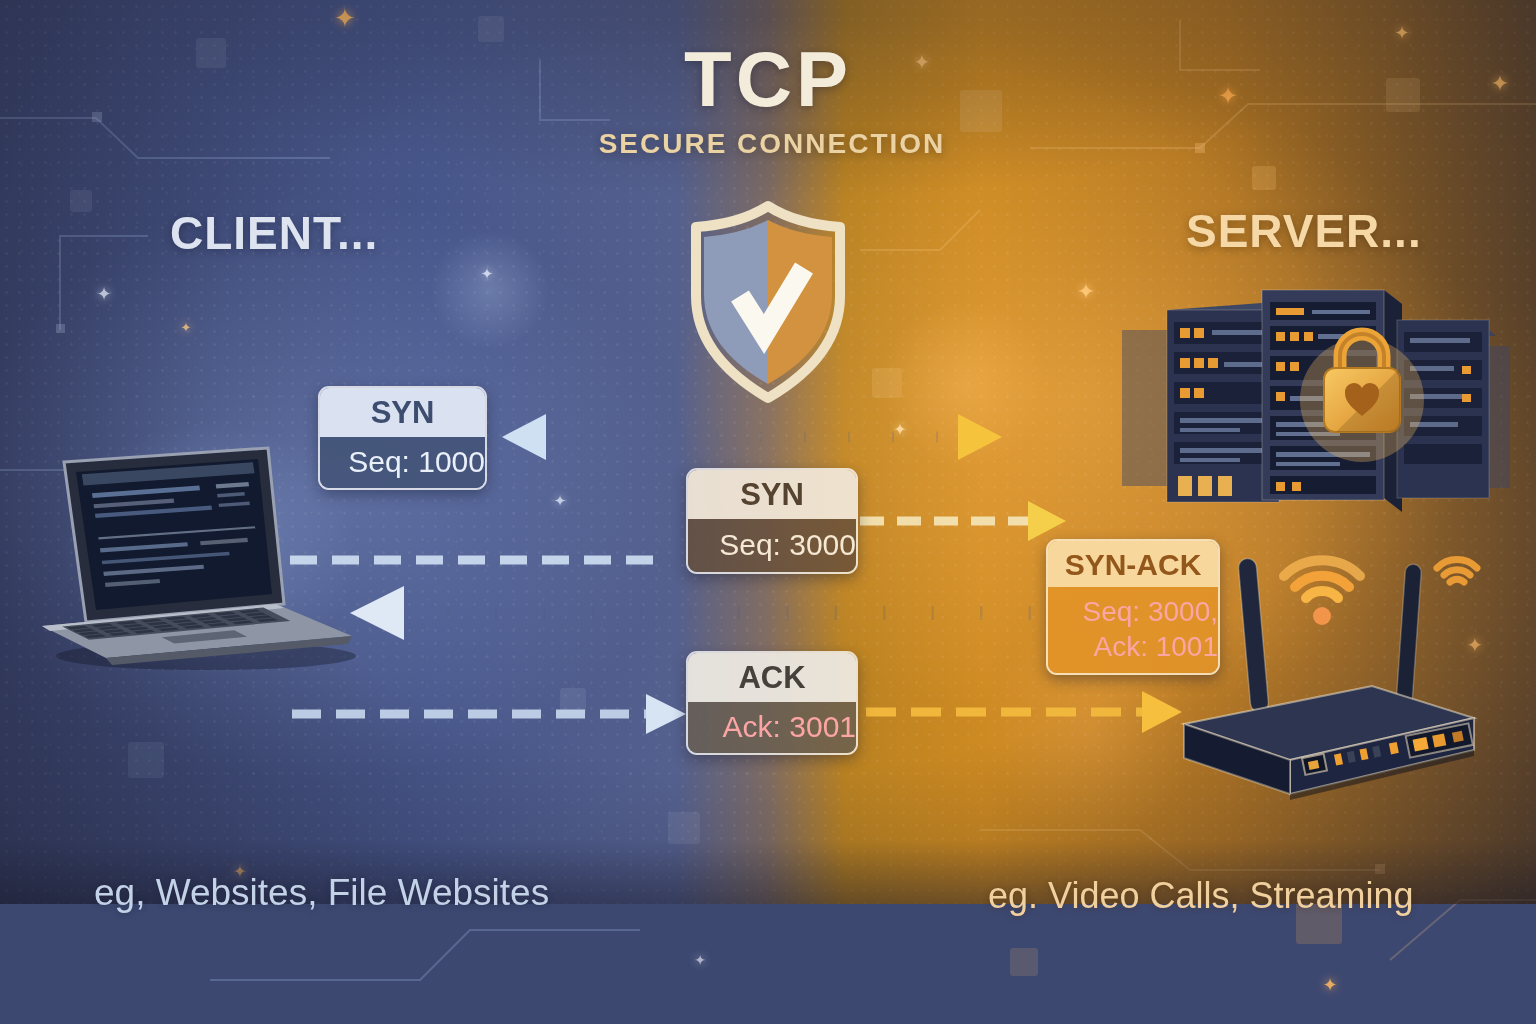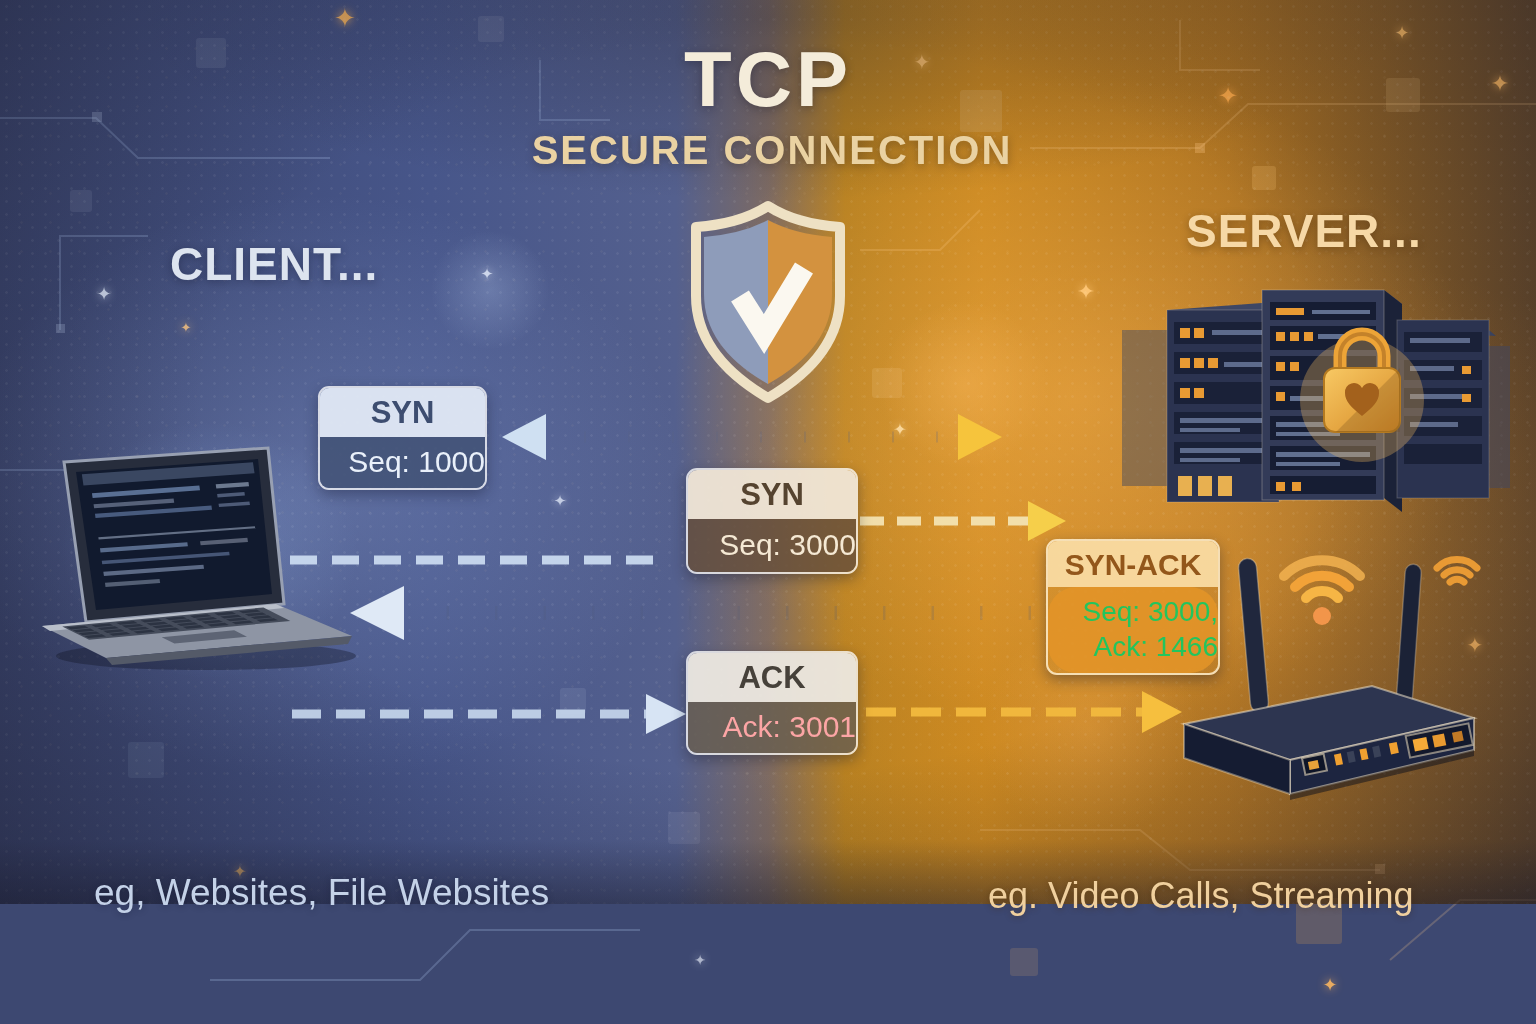--- a/index.html
+++ b/index.html
@@ -35,24 +35,24 @@
   .sparkle{position:absolute;font-style:normal;line-height:1;
     text-shadow:0 0 10px currentColor;transform:translate(-50%,-50%);}
   .sparkle::before{content:"✦";}
   .bokeh{position:absolute;border-radius:50%;}
 
   
   .title{position:absolute;left:0;right:0;top:34px;text-align:center;
     font-size:78px;font-weight:bold;letter-spacing:4px;color:#f4ecda;
     text-shadow:0 2px 10px rgba(20,20,40,.35);}
   .subtitle{position:absolute;left:8px;right:0;top:128px;text-align:center;
-    font-size:40px;font-weight:bold;letter-spacing:2px;color:#ead2a2;
+    font-size:28px;font-weight:bold;letter-spacing:2px;color:#ead2a2;
     text-shadow:0 2px 8px rgba(40,30,20,.35);}
   .client-label{position:absolute;left:170px;top:206px;font-size:46px;font-weight:bold;
-    color:#dde4ef;letter-spacing:1px;text-shadow:0 2px 8px rgba(20,25,50,.4);margin-top:31px;}
+    color:#dde4ef;letter-spacing:1px;text-shadow:0 2px 8px rgba(20,25,50,.4);}
   .server-label{position:absolute;left:1186px;top:204px;font-size:46px;font-weight:bold;
     color:#f6d8a6;letter-spacing:1px;text-shadow:0 2px 8px rgba(60,35,10,.4);}
   .client-example{position:absolute;left:94px;top:872px;font-size:37px;color:#c4d2e8;
     text-shadow:0 1px 6px rgba(20,25,50,.4);}
   .server-example{position:absolute;left:988px;top:875px;font-size:36px;color:#f0d09e;
     text-shadow:0 1px 6px rgba(60,35,10,.4);}
 
   
   .msg{position:absolute;border-radius:11px;overflow:hidden;
     border:2px solid rgba(250,250,250,.78);
@@ -60,21 +60,21 @@
   .msg .hd{font-weight:bold;text-align:center;}
   .msg .bd{text-align:right;}
   .msg-syn1{left:318px;top:386px;width:165px;}
   .msg-syn1 .hd{background:rgba(228,236,248,.93);color:#3d4d70;font-size:31px;padding:7px 0 6px;}
   .msg-syn1 .bd{background:rgba(66,82,118,.85);color:#e9f0fa;font-size:30px;padding:8px 0 9px;}
   .msg-syn2{left:686px;top:468px;width:168px;}
   .msg-syn2 .hd{background:rgba(240,230,214,.95);color:#55432f;font-size:31px;padding:7px 0 6px;}
   .msg-syn2 .bd{background:rgba(101,78,58,.82);color:#f5e9d4;font-size:30px;padding:9px 0 10px;}
   .msg-synack{left:1046px;top:539px;width:170px;border-color:rgba(250,232,196,.9);}
   .msg-synack .hd{background:rgba(249,219,162,.95);color:#93571b;font-size:30px;padding:7px 16px 5px;}
-  .msg-synack .bd{background:rgba(226,148,40,.88);color:#22c55e;font-size:28px;line-height:1.25;padding:7px 0 9px;border-radius:28px;}
+  .msg-synack .bd{background:rgba(226,148,40,.88);color:#fca5a5;font-size:28px;line-height:1.25;padding:7px 0 9px;}
   .msg-ack{left:686px;top:651px;width:168px;}
   .msg-ack .hd{background:rgba(236,232,224,.95);color:#46413a;font-size:31px;padding:7px 0 6px;}
   .msg-ack .bd{background:rgba(104,94,80,.82);color:#fca5a5;font-size:30px;padding:8px 0 9px;}
 
   svg{position:absolute;display:block;}
 </style>
 </head>
 <body>
 
 <div class="stage">
@@ -407,21 +407,21 @@
 
   <div class="msg msg-syn2">
     <div class="hd">SYN</div>
     <div class="bd">Seq: 3000</div>
   </div>
 
   <div class="msg msg-synack">
     <div class="hd">SYN-ACK</div>
     <div class="bd">
       <div>Seq: 3000,</div>
-      <div>Ack: 1466</div>
+      <div>Ack: 1001</div>
     </div>
   </div>
 
   <div class="msg msg-ack">
     <div class="hd">ACK</div>
     <div class="bd">Ack: 3001</div>
   </div>
 
   <div class="client-example">eg, Websites, File Websites</div>
   <div class="server-example">eg. Video Calls, Streaming</div>

